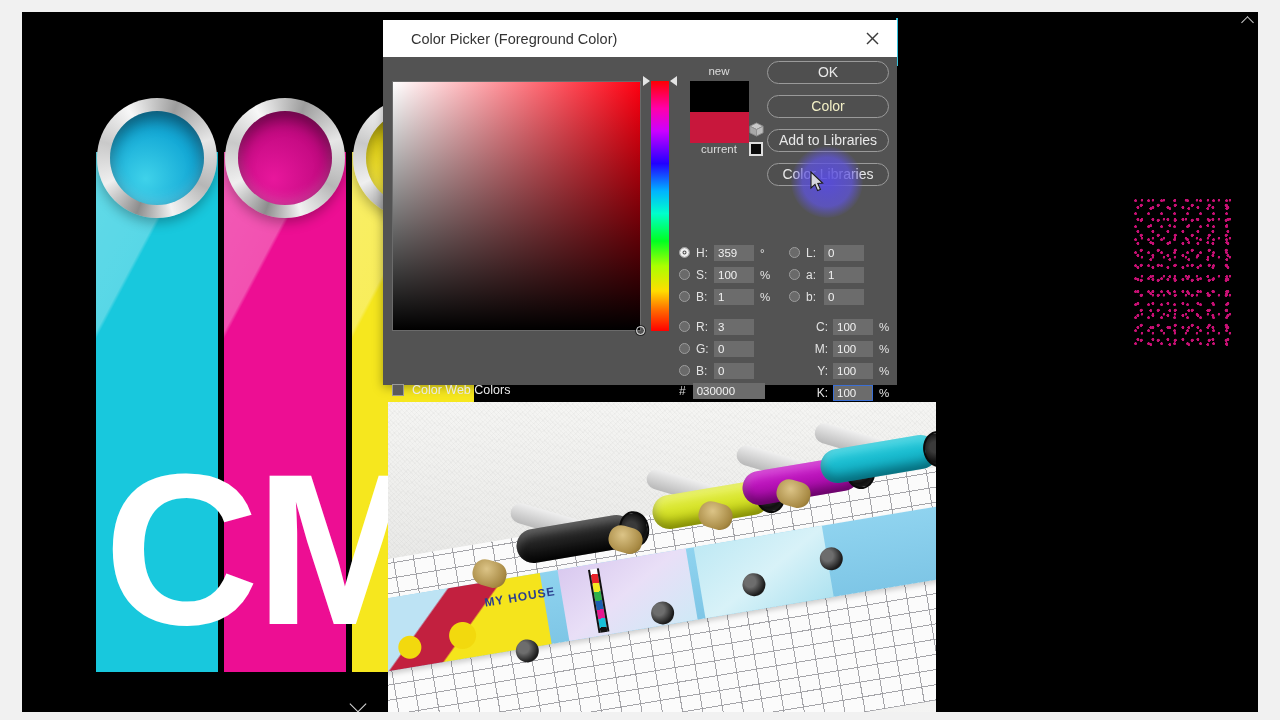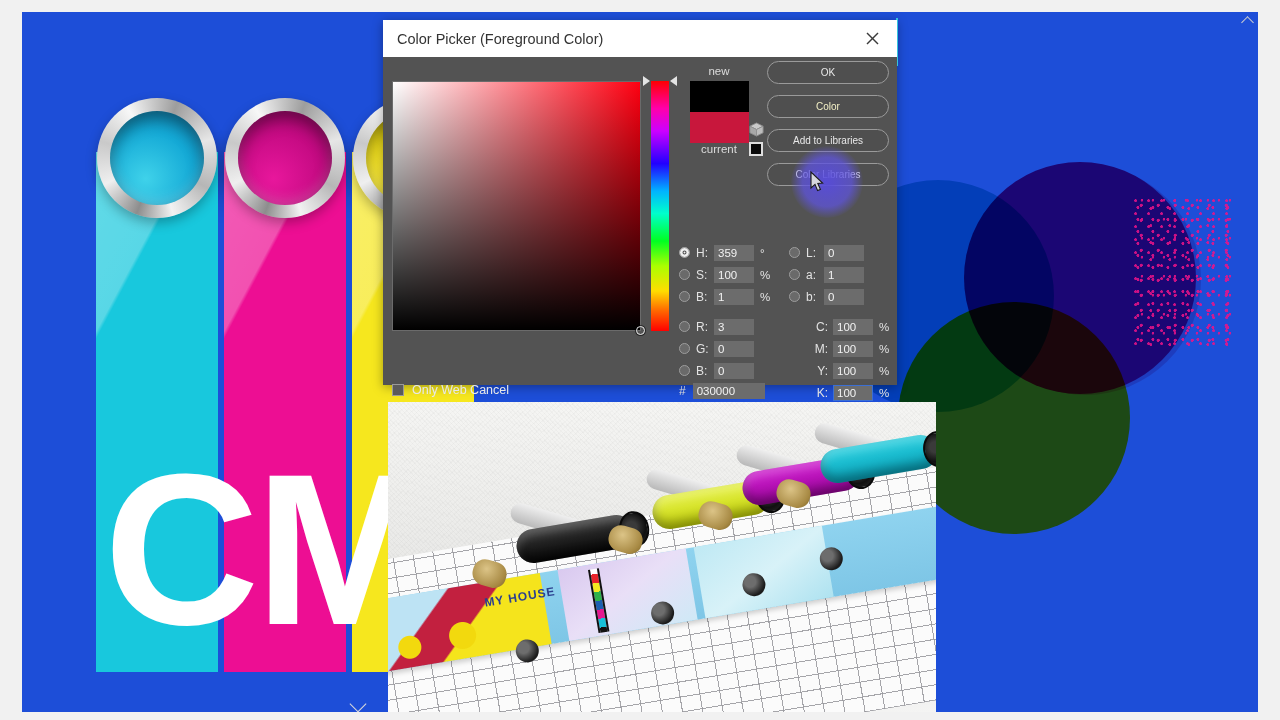--- a/index.html
+++ b/index.html
@@ -8,21 +8,21 @@
     overflow: hidden;
     background: #f1f1f1;
     font-family: "Liberation Sans", sans-serif;
   }
   #stage { position: relative; width: 1280px; height: 720px; background: #f1f1f1; }
 
   
   .page {
     position: absolute; left: 22px; top: 12px;
     width: 1236px; height: 700px;
-    background: #1d4ed8;
+    background: #000000;
     overflow: hidden;
   }
 
   
   .cans { position: absolute; left: 0; top: 0; width: 440px; height: 700px; }
   .strip { position: absolute; top: 140px; width: 122px; height: 520px; }
   .strip::after{
     content:""; position:absolute; inset:0;
     background: linear-gradient(118deg, rgba(255,255,255,.32) 0%, rgba(255,255,255,.28) 24%, rgba(255,255,255,0) 25%);
   }
@@ -172,21 +172,21 @@
     position:absolute; left:383px; top:20px; width:514px; height:365px;
     background:#535353;
     box-shadow: 0 2px 10px rgba(0,0,0,.35);
   }
   .dialog .edge-hl{
     position:absolute; right:-1px; top:-2px; width:2px; height:48px; background:#35c3de;
   }
   .titlebar{
     position:absolute; left:0; top:0; width:514px; height:37px;
     background:#ffffff; display:flex; align-items:center;
-    padding:0 8px 0 14px;
+    padding:0 8px 0 28px;
   }
   .titlebar .title{ font-size:14.5px; color:#333; flex:1; }
   .closeb{
     width:34px; height:34px; display:flex; align-items:center; justify-content:center;
     font-size:19px; color:#3b3b3b; cursor:pointer; line-height:1;
   }
 
   .body{ position:absolute; left:0; top:37px; width:514px; height:328px; background:#535353; }
 
   .sv-wrap{ position:absolute; left:9px; top:24px; width:249px; height:250px; }
@@ -227,21 +227,21 @@
   }
   .blackchip{
     position:absolute; left:66px; top:77px; width:14px; height:14px;
     background:#0a0a0a; border:2px solid #dedede;
   }
 
   .btns{ position:absolute; left:384px; top:4px; width:122px; }
   .btn{
     display:block; width:122px; height:23px; margin-bottom:11px;
     border:1px solid #9a9a9a; border-radius:12px;
-    background:#4f4f4f; color:#e8e8e8; font-size:10px;
+    background:#4f4f4f; color:#e8e8e8; font-size:14px;
     font-family:"Liberation Sans", sans-serif; cursor:pointer;
     line-height:21px; text-align:center;
   }
   .btn.highlight{ color:#f3f0c6; }
   .clickglow{
     position:absolute; left:408px; top:89px; width:72px; height:72px;
     border-radius:50%; pointer-events:none;
     background: radial-gradient(circle, rgba(88,76,220,.95) 0%, rgba(95,84,225,.72) 48%, rgba(99,88,228,0) 72%);
   }
   .cursor{ position:absolute; left:427px; top:114px; width:15px; height:22px; pointer-events:none; }
@@ -497,19 +497,19 @@
         </div>
       </div>
 
       <div class="hexrow" style="top:326px;">
         <span class="hash">#</span>
         <input class="inp wide" value="030000" style="">
       </div>
 
       <div class="webrow">
         <span class="cbox"></span>
-        <span class="cbox-lab">Only Web Cancel</span>
+        <span class="cbox-lab">Color Web Colors</span>
       </div>
 
     </div>
   </div>
 
 </div>
 
 </body></html>

